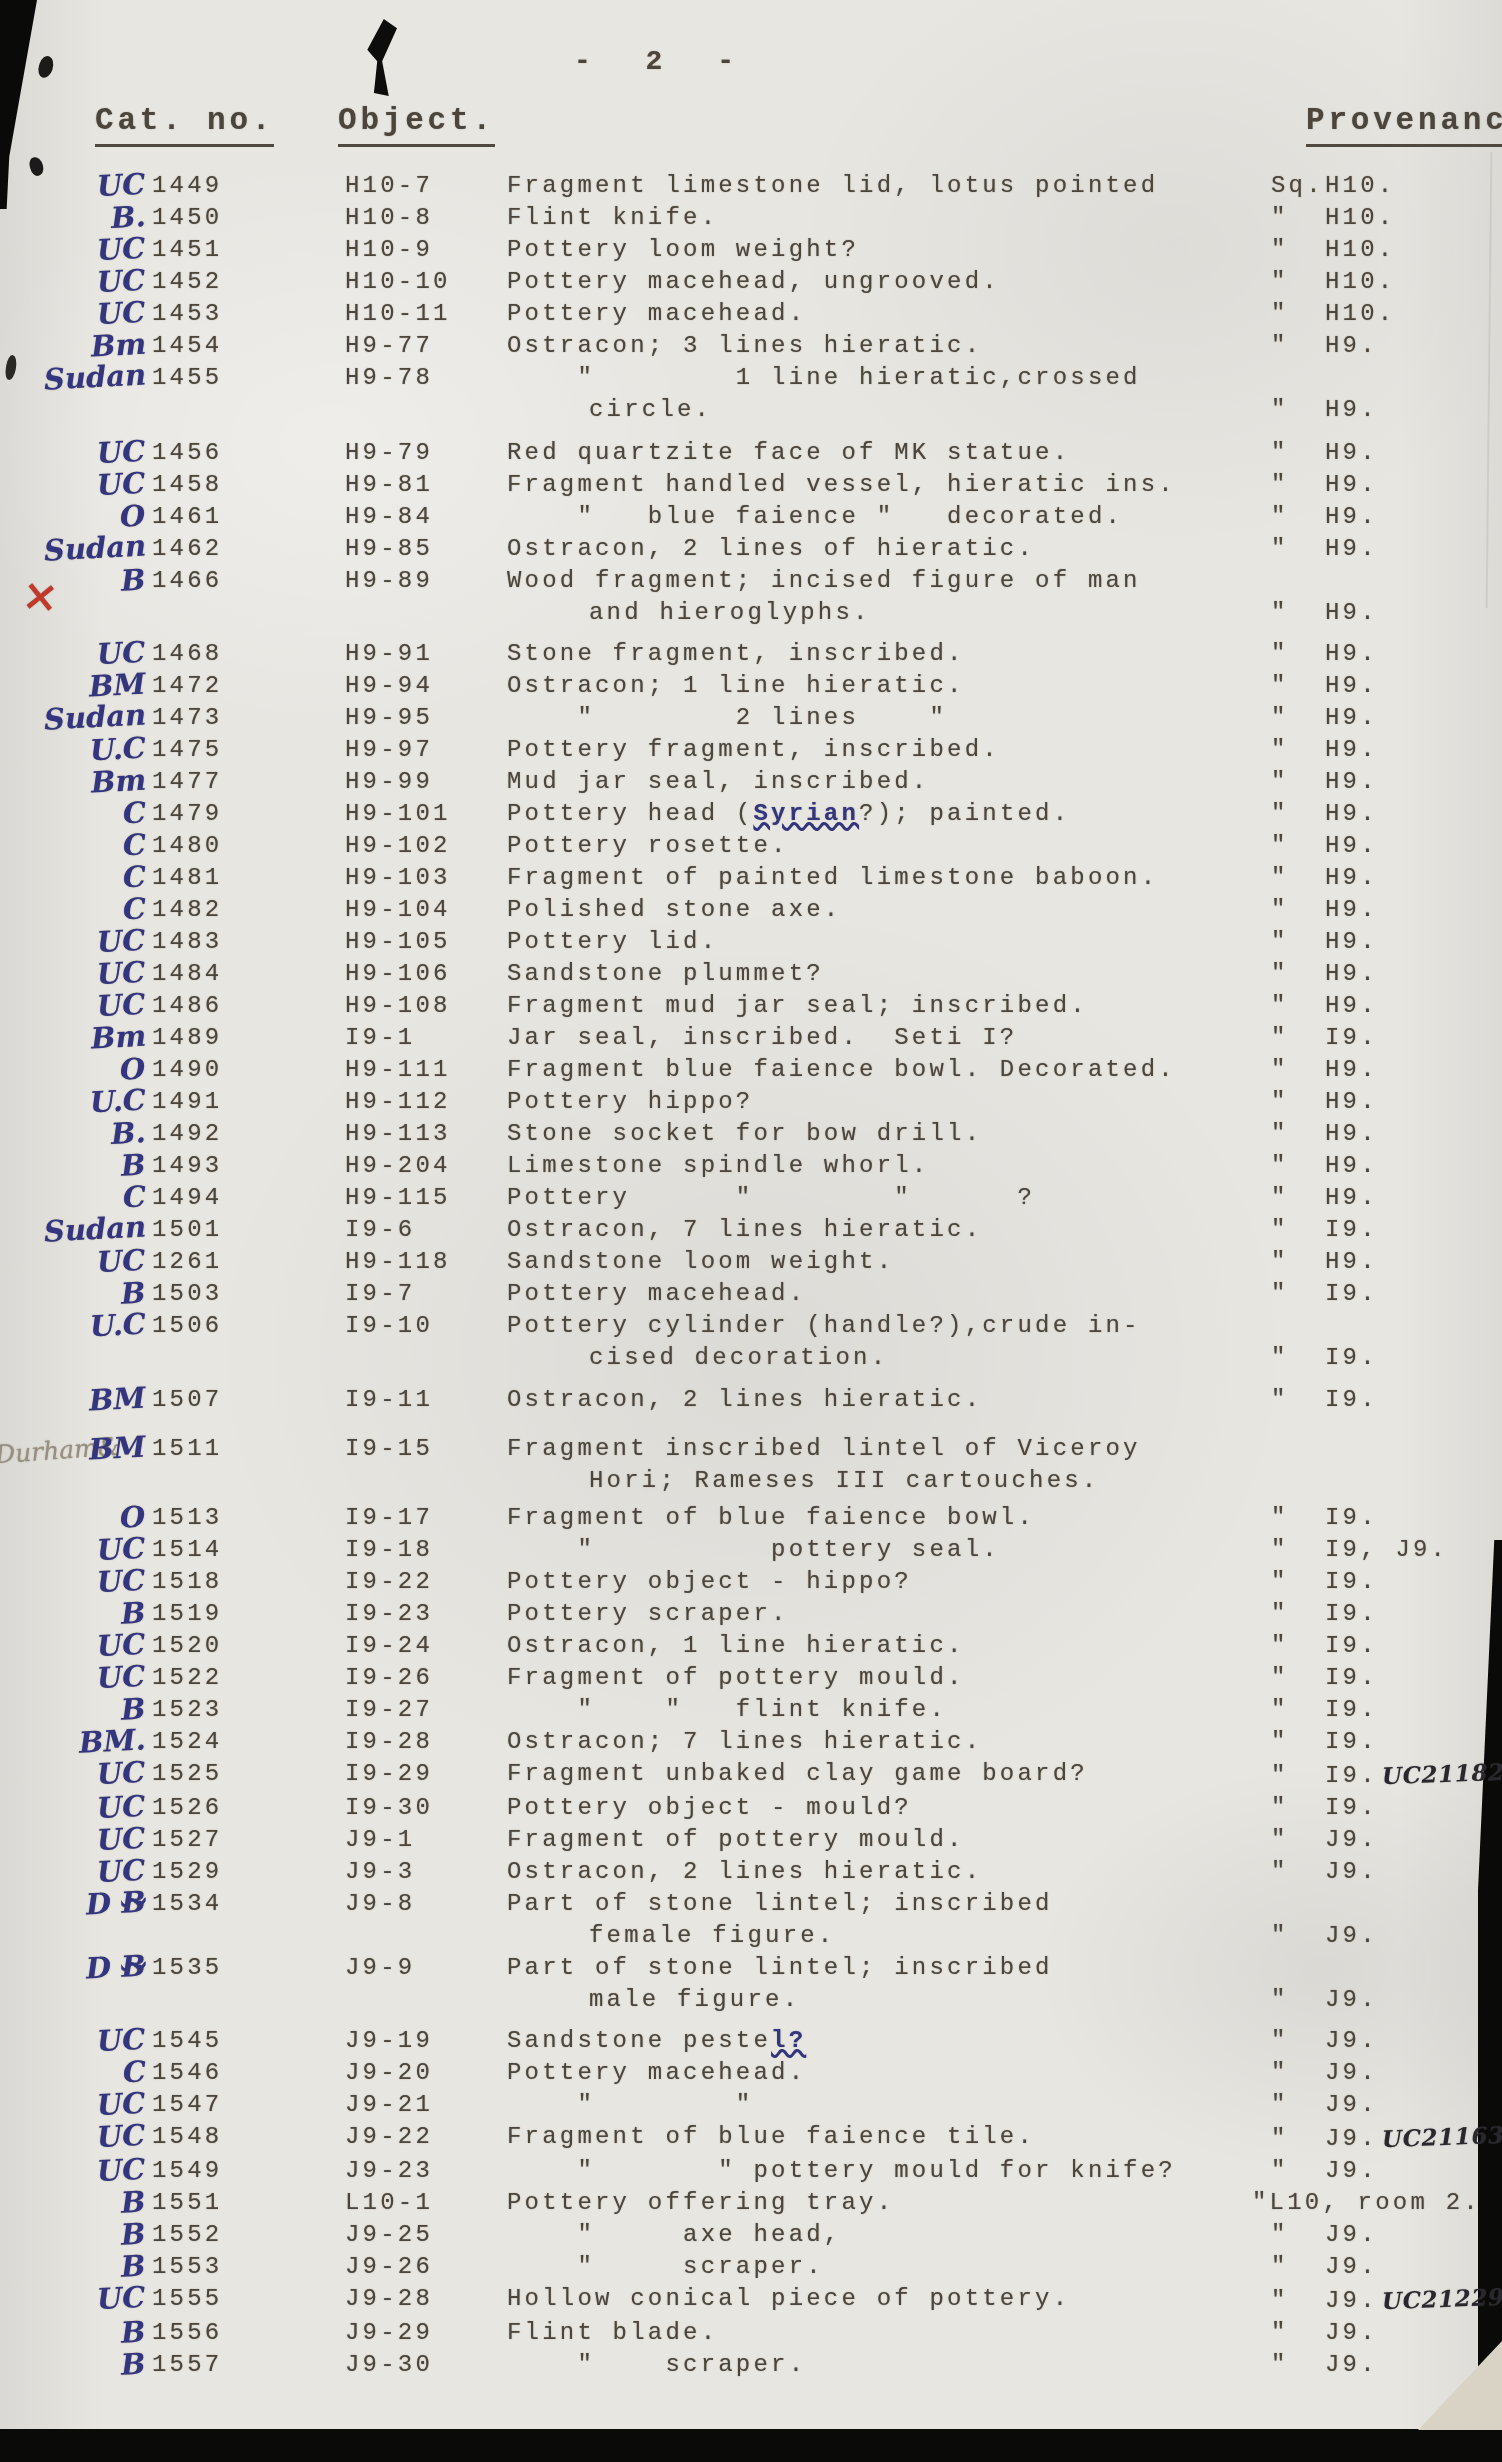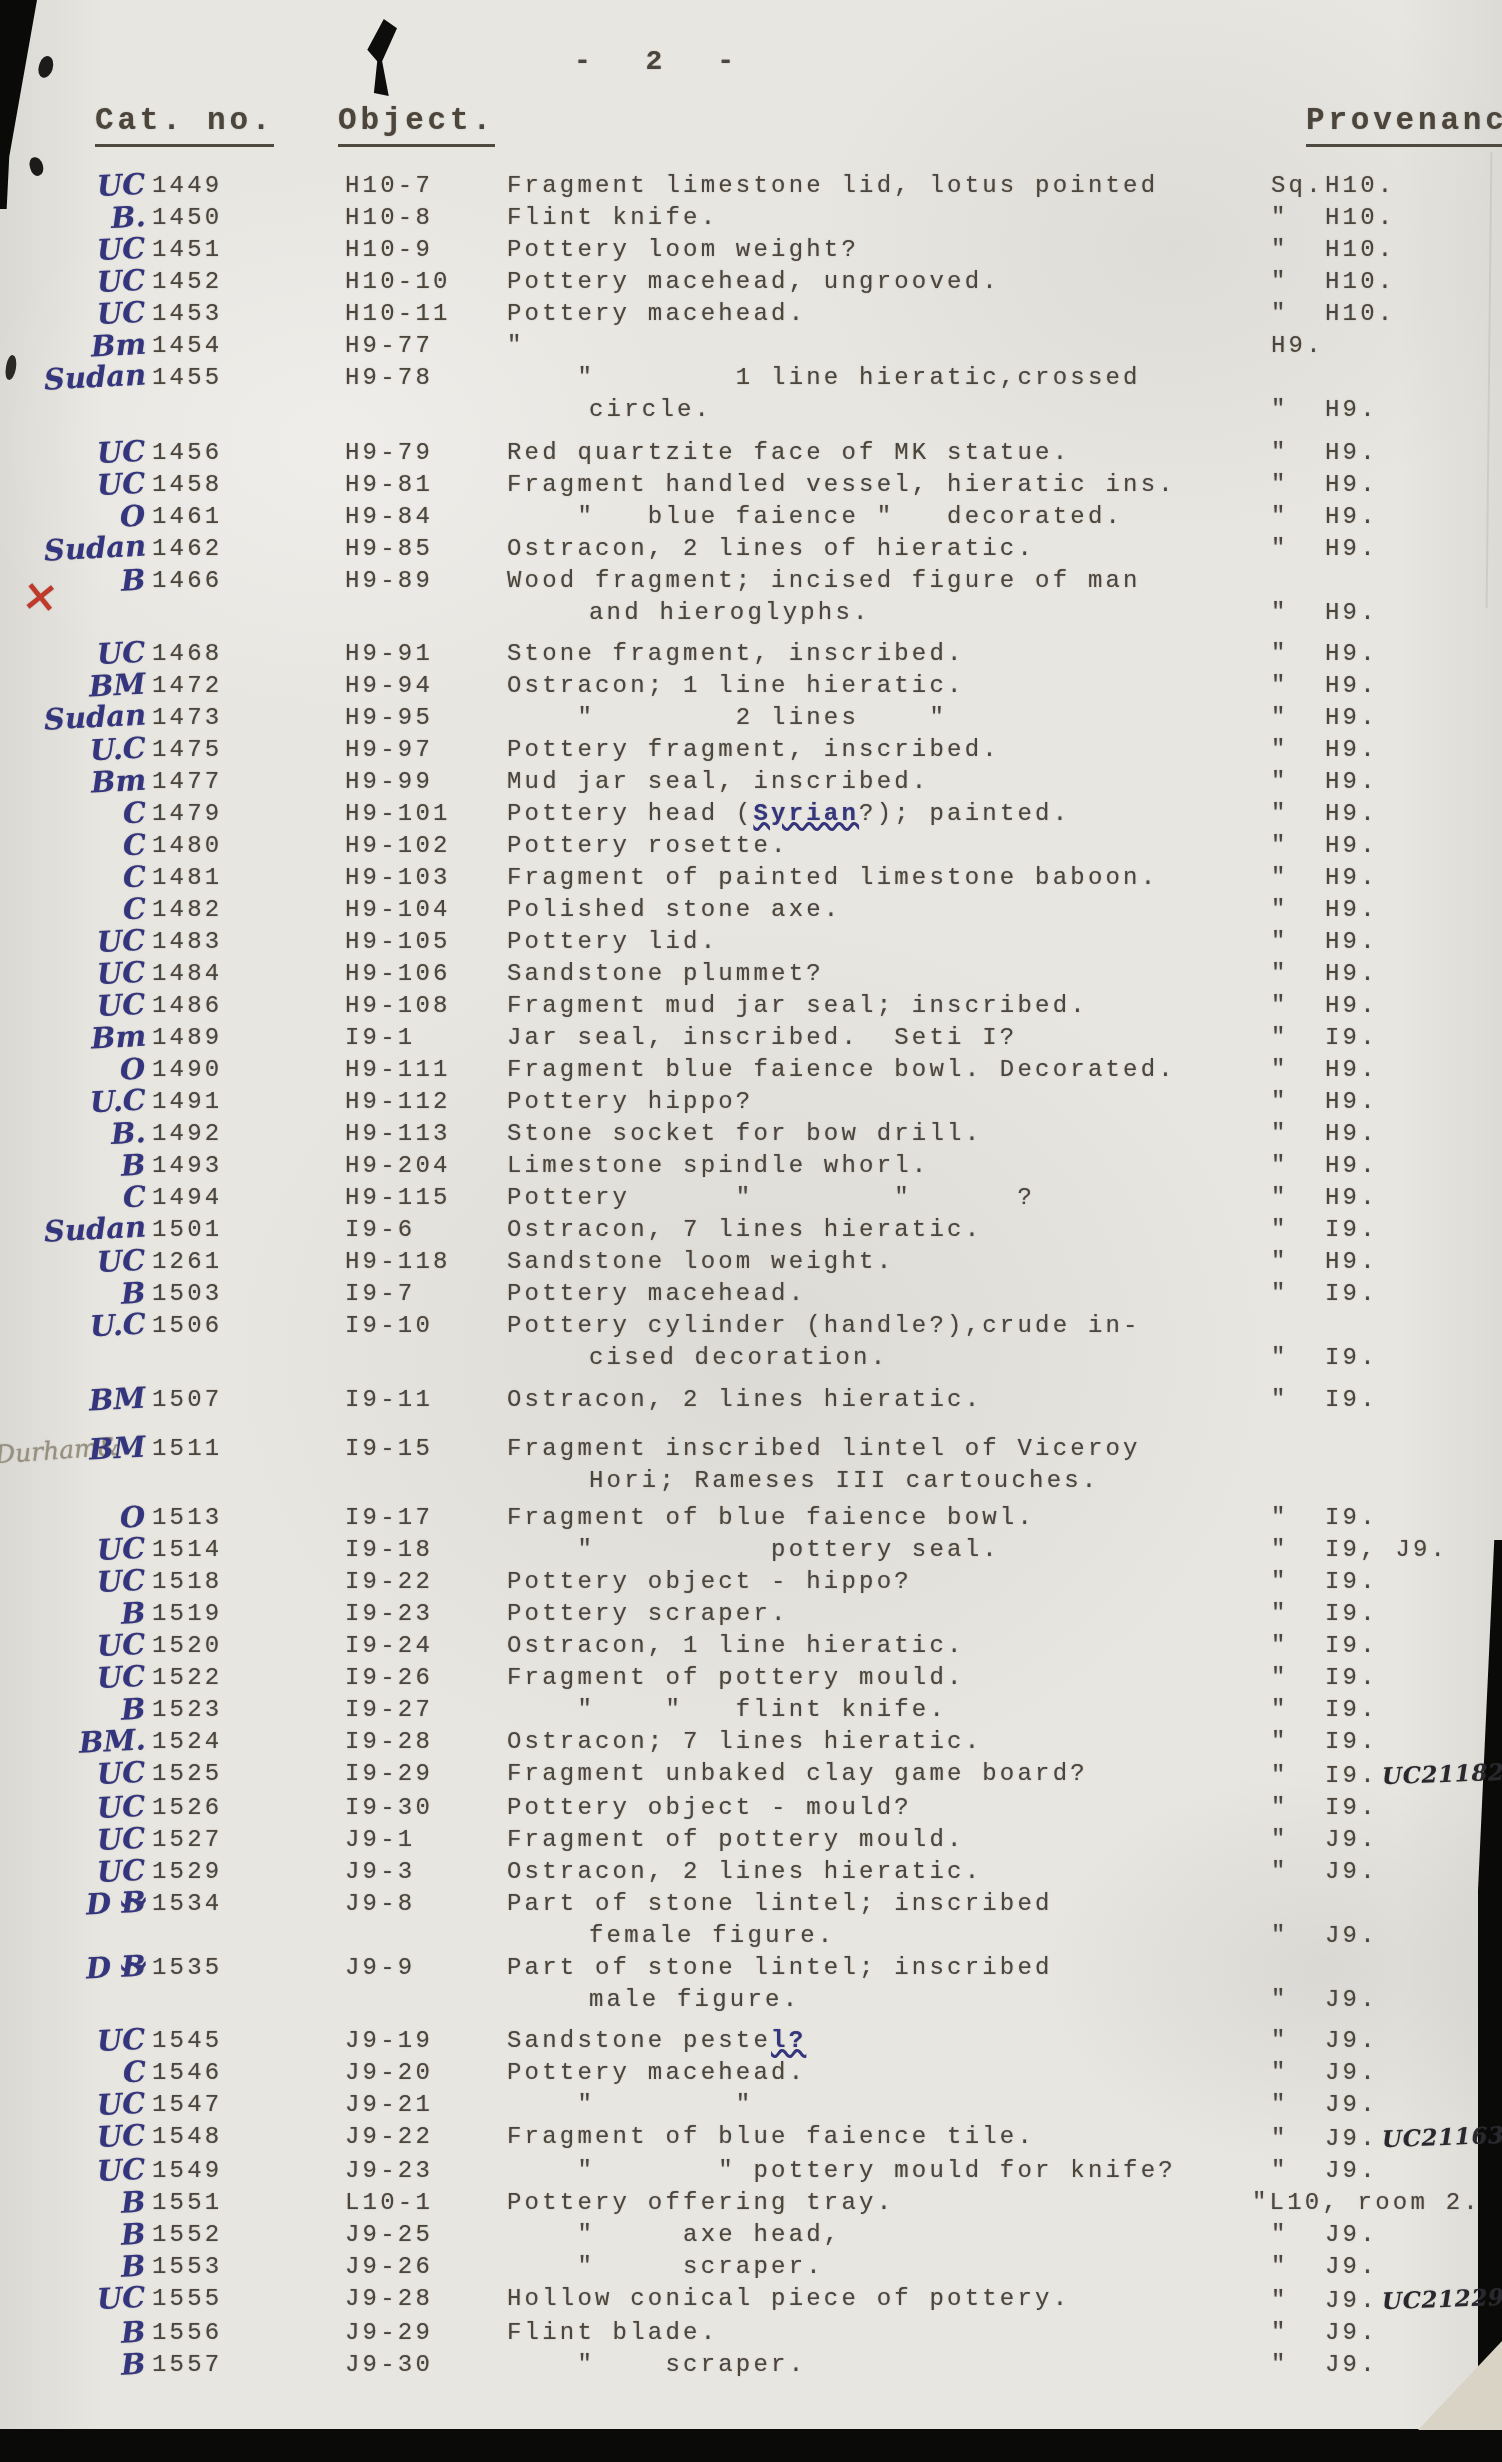--- a/index.html
+++ b/index.html
@@ -181,20 +181,23 @@
         <div class="cell cell-prov">H10.</div>
       </div>
       <div class="row">
         <div class="cell cell-marks"></div>
         <div class="cell cell-prefix">
           <span class="hand prefix-inner">Bm</span>
         </div>
         <div class="cell">1454</div>
         <div class="cell"></div>
         <div class="cell">H9-77</div>
+        <div class="cell">
+          <div class="desc-line">Ostracon; 3 lines hieratic.</div>
+        </div>
         <div class="cell cell-ditto">"</div>
         <div class="cell cell-prov">H9.</div>
       </div>
       <div class="row">
         <div class="cell cell-marks"></div>
         <div class="cell cell-prefix">
           <span class="hand prefix-inner">Sudan</span>
         </div>
         <div class="cell">1455</div>
         <div class="cell"></div>

